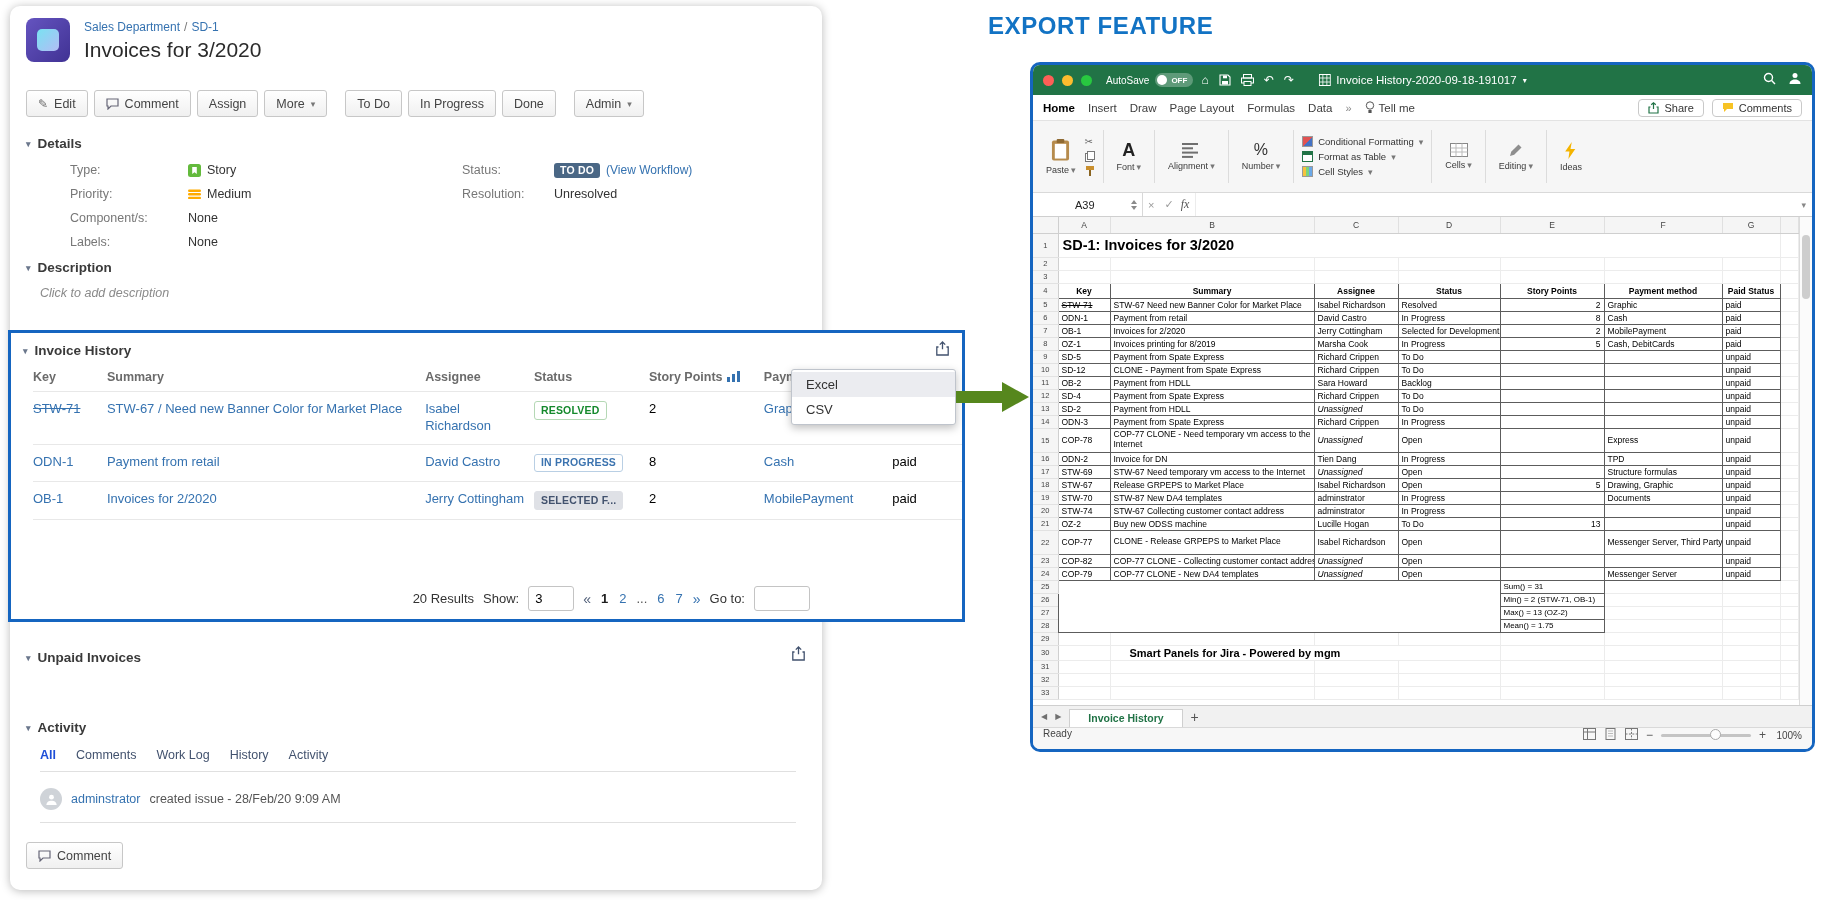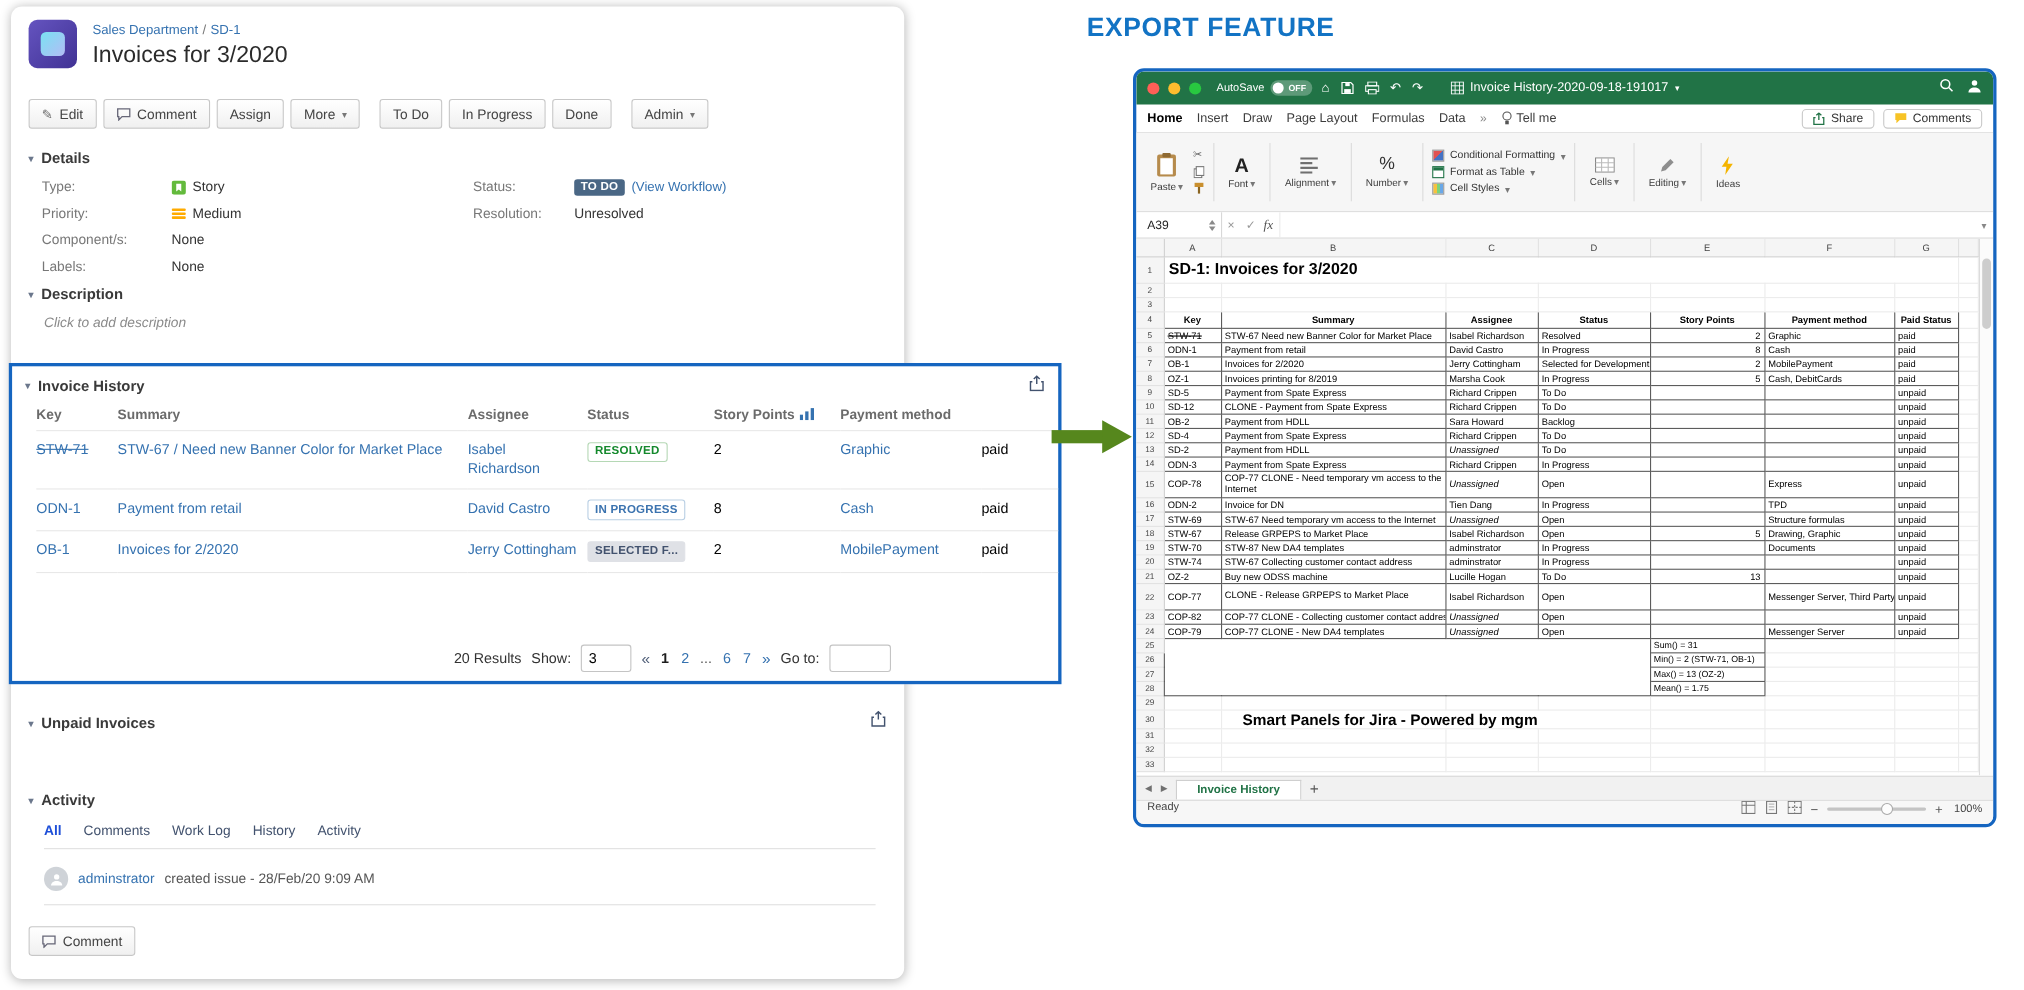--- a/index.html
+++ b/index.html
@@ -24,21 +24,21 @@
   .grp-gap { margin-left:12px; }
   .i-glyph { font-size:12px; color:#666; }
   .caret-sm { font-size:9px; color:#777; }
 
   .sect-head { display:flex; align-items:center; gap:7px; font-weight:bold; font-size:13.5px; color:#3a3a3a; }
   .twisty { color:#6b778c; font-size:9px; }
   .h-details { position:absolute; left:16px; top:130px; }
   .details-grid { position:absolute; left:16px; top:156px; width:770px; }
   .dcol { position:absolute; top:0; }
   .dcol.l { left:12px; } .dcol.r { left:404px; }
-  .drow { display:flex; align-items:center; margin-bottom:8px; min-height:16px; }
+  .drow { display:flex; align-items:center; margin-bottom:8px; min-height:16px;margin-left:32px; }
   .dcol.l .dlbl { width:118px; } .dcol.r .dlbl { width:92px; }
   .dlbl { color:#777; font-size:12.5px; }
   .dval { color:#333; font-size:12.5px; display:flex; align-items:center; gap:6px; }
   .jlink { color:#3572b0; text-decoration:none; }
   .small-link { font-size:12px; }
 
   .h-desc { position:absolute; left:16px; top:254px; }
   .desc-placeholder { position:absolute; left:30px; top:280px; font-style:italic; color:#8a8a8a; font-size:12.5px; }
 
   .loz { display:inline-block; font-size:10.5px; font-weight:bold; padding:1.5px 6px; border-radius:3px; letter-spacing:.2px; white-space:nowrap; }
@@ -125,21 +125,21 @@
   .pct { font-size:16px; color:#333; line-height:1; }
   .rsep { width:1px; background:#dcdcdc; margin:5px 1px; }
   .styles-col { display:flex; flex-direction:column; justify-content:center; gap:4px; }
   .style-row { display:flex; align-items:center; gap:5px; font-size:9.5px; color:#333; cursor:pointer; white-space:nowrap; }
   .sic { width:11px; height:11px; border:1px solid #999; flex:none; }
   .sic.cf { background:linear-gradient(135deg,#e05252 0 50%,#4472c4 50% 100%); }
   .sic.ft { background:#fff; box-shadow:inset 0 3px 0 #217346; border-color:#217346; }
   .sic.cs { background:linear-gradient(90deg,#f6c23e 33%,#7bd47b 33% 66%,#6aa8e8 66%); }
 
   .x-formula { height:24px; display:flex; align-items:center; border-bottom:1px solid #cfcfcf; background:#fff; flex:none; }
-  .namebox { width:78px; height:100%; border-right:1px solid #d8d8d8; display:flex; align-items:center; justify-content:space-between; padding:0 5px 0 10px; font-size:11px; color:#222; }
+  .namebox { width:78px; height:100%; border-right:1px solid #d8d8d8; display:flex; align-items:center; justify-content:space-between; padding:0 5px 0 10px; font-size:11px; color:#222;margin-left:32px; }
   .nb-stepper { display:flex; flex-direction:column; gap:2px; }
   .nb-stepper i { display:block; width:0; height:0; border-left:3.5px solid transparent; border-right:3.5px solid transparent; }
   .nb-stepper .u { border-bottom:4px solid #8a8a8a; }
   .nb-stepper .d { border-top:4px solid #8a8a8a; }
   .fb-ico { color:#999; font-size:11px; margin:0 5px; cursor:pointer; }
   .fb-fx { font-family:"Liberation Serif",serif; font-style:italic; font-size:12px; color:#555; margin:0 6px 0 2px; cursor:pointer; }
   .fb-field { flex:1; height:100%; border-left:1px solid #ececec; }
   .fb-caret { color:#888; font-size:9px; margin:0 6px; }
 
   .x-sheet { flex:1; position:relative; overflow:hidden; background:#fff; }
@@ -149,21 +149,21 @@
   td.cell { border-right:1px solid #ececec; border-bottom:1px solid #ececec; }
   td.cell.b { border:1px solid #5c5c5c; }
   td.hc { font-weight:bold; text-align:center; }
   td.title-cell { font-weight:bold; font-size:14.5px; padding-left:4px; }
   td.num { text-align:right; }
   td.k.strike { text-decoration:line-through; }
   td.it { font-style:italic; }
   td.wrap { white-space:normal; line-height:1.15;margin-left:42px; }
   td.stat { font-size:8px; }
   td.statbox { border:1px solid #5c5c5c; }
-  td.foot { font-weight:bold; font-size:14px;padding-left:19px; }
+  td.foot { font-weight:bold; font-size:11px;padding-left:19px; }
   td.rn { background:#f5f5f5; border-right:1px solid #cfcfcf; border-bottom:1px solid #e2e2e2; text-align:center; font-size:7.5px; color:#444; padding:0 1px; }
   td.colh { background:#f5f5f5; border-right:1px solid #e0e0e0; border-bottom:1px solid #cfcfcf; text-align:center; font-size:8.5px; color:#444; height:16px; }
   td.corner { background:#f5f5f5; border-right:1px solid #cfcfcf; border-bottom:1px solid #cfcfcf; }
   .vscroll { position:absolute; right:0; top:0; bottom:0; width:13px; background:#fbfbfb; border-left:1px solid #dcdcdc; }
   .vthumb { position:absolute; left:2px; top:18px; width:8px; height:64px; background:#cdcdcd; border-radius:4px; }
 
   .x-tabbar { height:22px; background:#f1f1f1; border-top:1px solid #cfcfcf; display:flex; align-items:flex-end; padding-left:8px; gap:8px; flex:none; }
   .tab-nav { color:#707070; font-size:8px; align-self:center; cursor:pointer; }
   .sheet-tab { background:#fff; border:1px solid #cfcfcf; border-bottom:none; padding:2px 18px 3px; font-size:10.5px; font-weight:bold; color:#217346; cursor:pointer; }
   .tab-add { font-size:14px; color:#555; align-self:center; cursor:pointer; }
@@ -397,20 +397,24 @@
           <a class="pg pg-cur">1</a>
           <a class="pg">2</a>
           <span class="pg-dots">...</span>
           <a class="pg">6</a>
           <a class="pg">7</a>
         </span>
       <a class="pg-nav">»</a>
       <span>Go to:</span>
       <input class="pag-input in-goto" style="">
     </div>
+    <div class="export-menu">
+        <div class="xm-item hl">Excel</div>
+        <div class="xm-item">CSV</div>
+      </div>
   </section>
 
   <h2 class="export-title">EXPORT FEATURE</h2>
   <div class="arrow">
     <div class="a-shaft"></div>
     <div class="a-head"></div>
   </div>
 
   <section class="excel">
 

